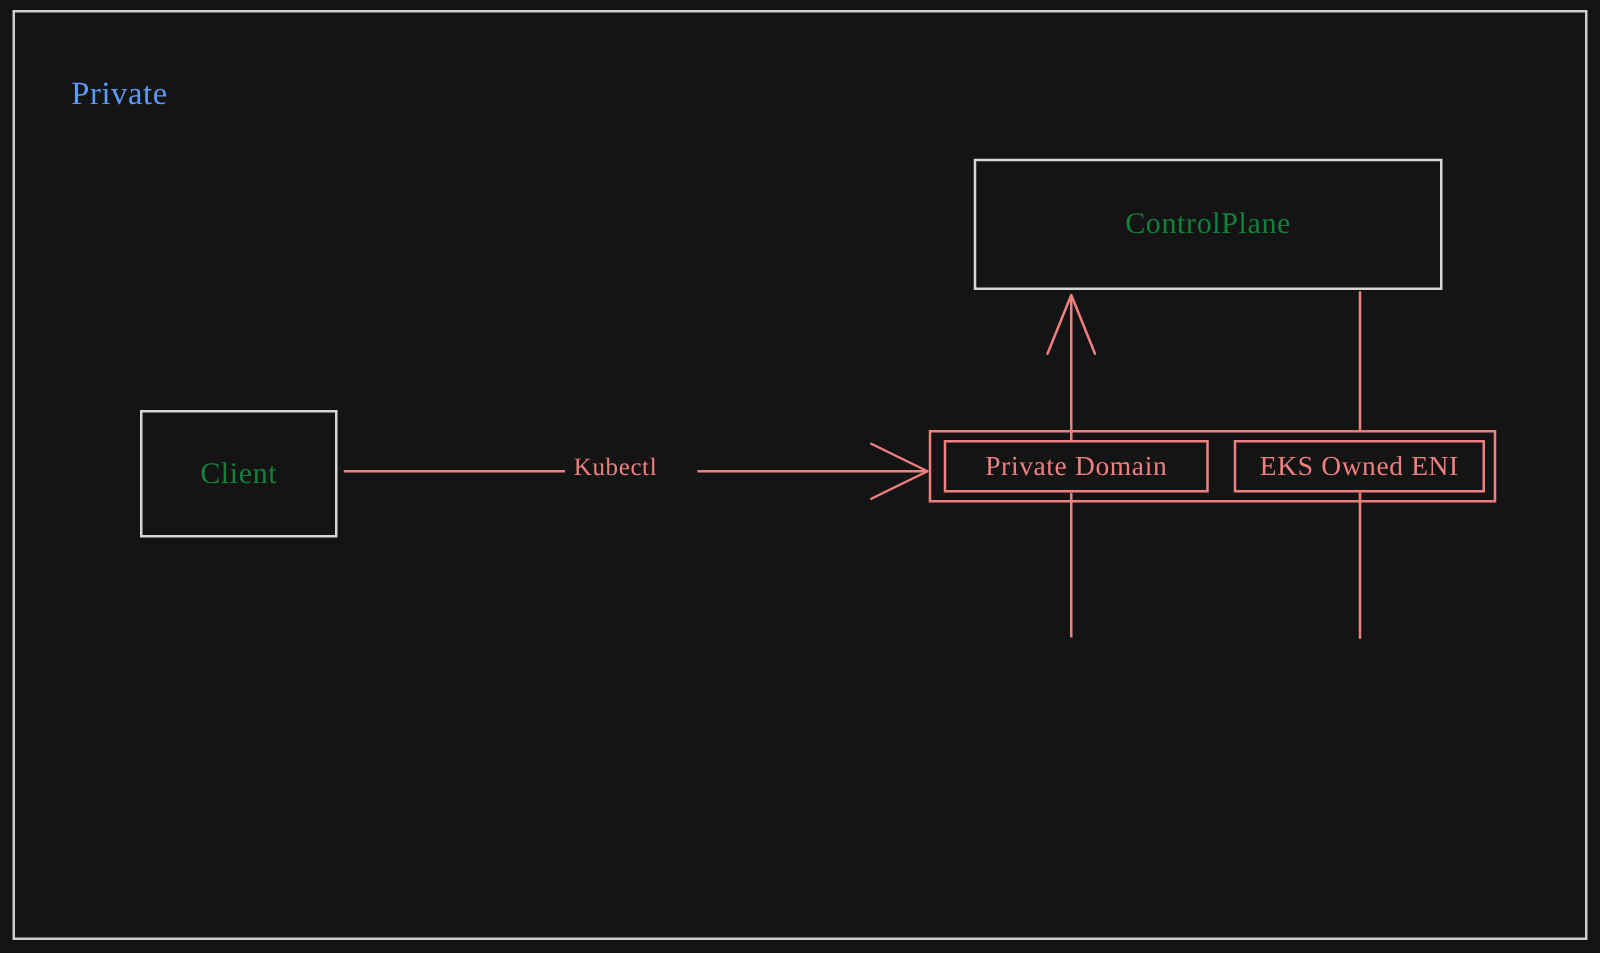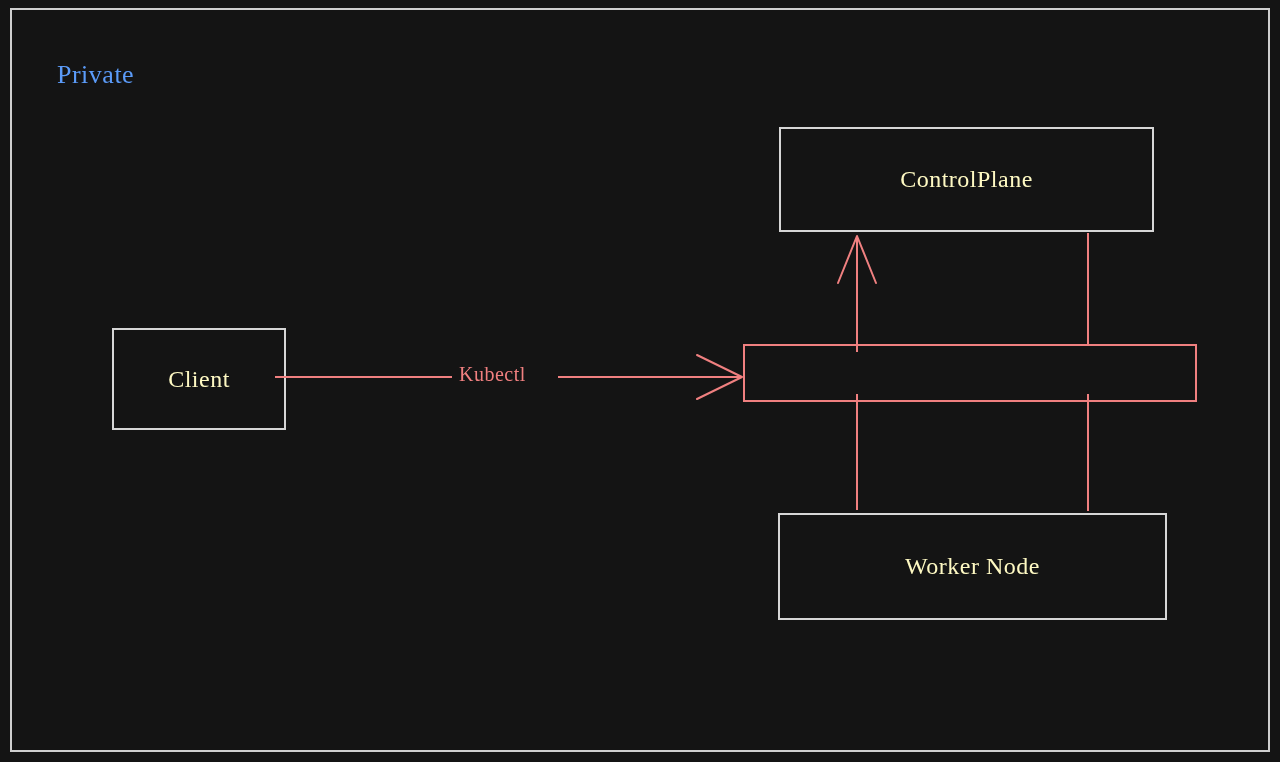--- a/index.html
+++ b/index.html
@@ -37,35 +37,35 @@
   }
   
   .node-box {
     position: absolute;
     box-sizing: border-box;
     border: 2px solid #d6d6d6;
     background: #141414;
     display: flex;
     align-items: center;
     justify-content: center;
-    color: #fef9c3;
+    color: #15803d;
     font-size: 24px;
     letter-spacing: 0.5px;
     white-space: nowrap;
   }
   #node-controlplane {
     left: 779px;
     top: 127px;
     width: 375px;
     height: 105px;
   }
   #node-client {
     left: 112px;
     top: 328px;
-    width: 174px;
+    width: 158px;
     height: 102px;
   }
   #node-workernode {
     left: 778px;
     top: 513px;
     width: 389px;
     height: 107px;
   }
   
   #group-endpoint {
@@ -162,21 +162,24 @@
   <div id="edge-label-kubectl">Kubectl</div>
 
   <div class="node-box" id="node-controlplane">
     <span>ControlPlane</span>
   </div>
 
   <div class="node-box" id="node-client">
     <span>Client</span>
   </div>
 
-  <div class="node-box" id="node-workernode">
-    <span>Worker Node</span>
-  </div>
 
   <div id="group-endpoint"></div>
 
+  <div class="sub-box" id="sub-private-domain">
+    <span>Private Domain</span>
+  </div>
 
+  <div class="sub-box" id="sub-eks-eni">
+    <span>EKS Owned ENI</span>
+  </div>
 
 </div>
 
 </body></html>

